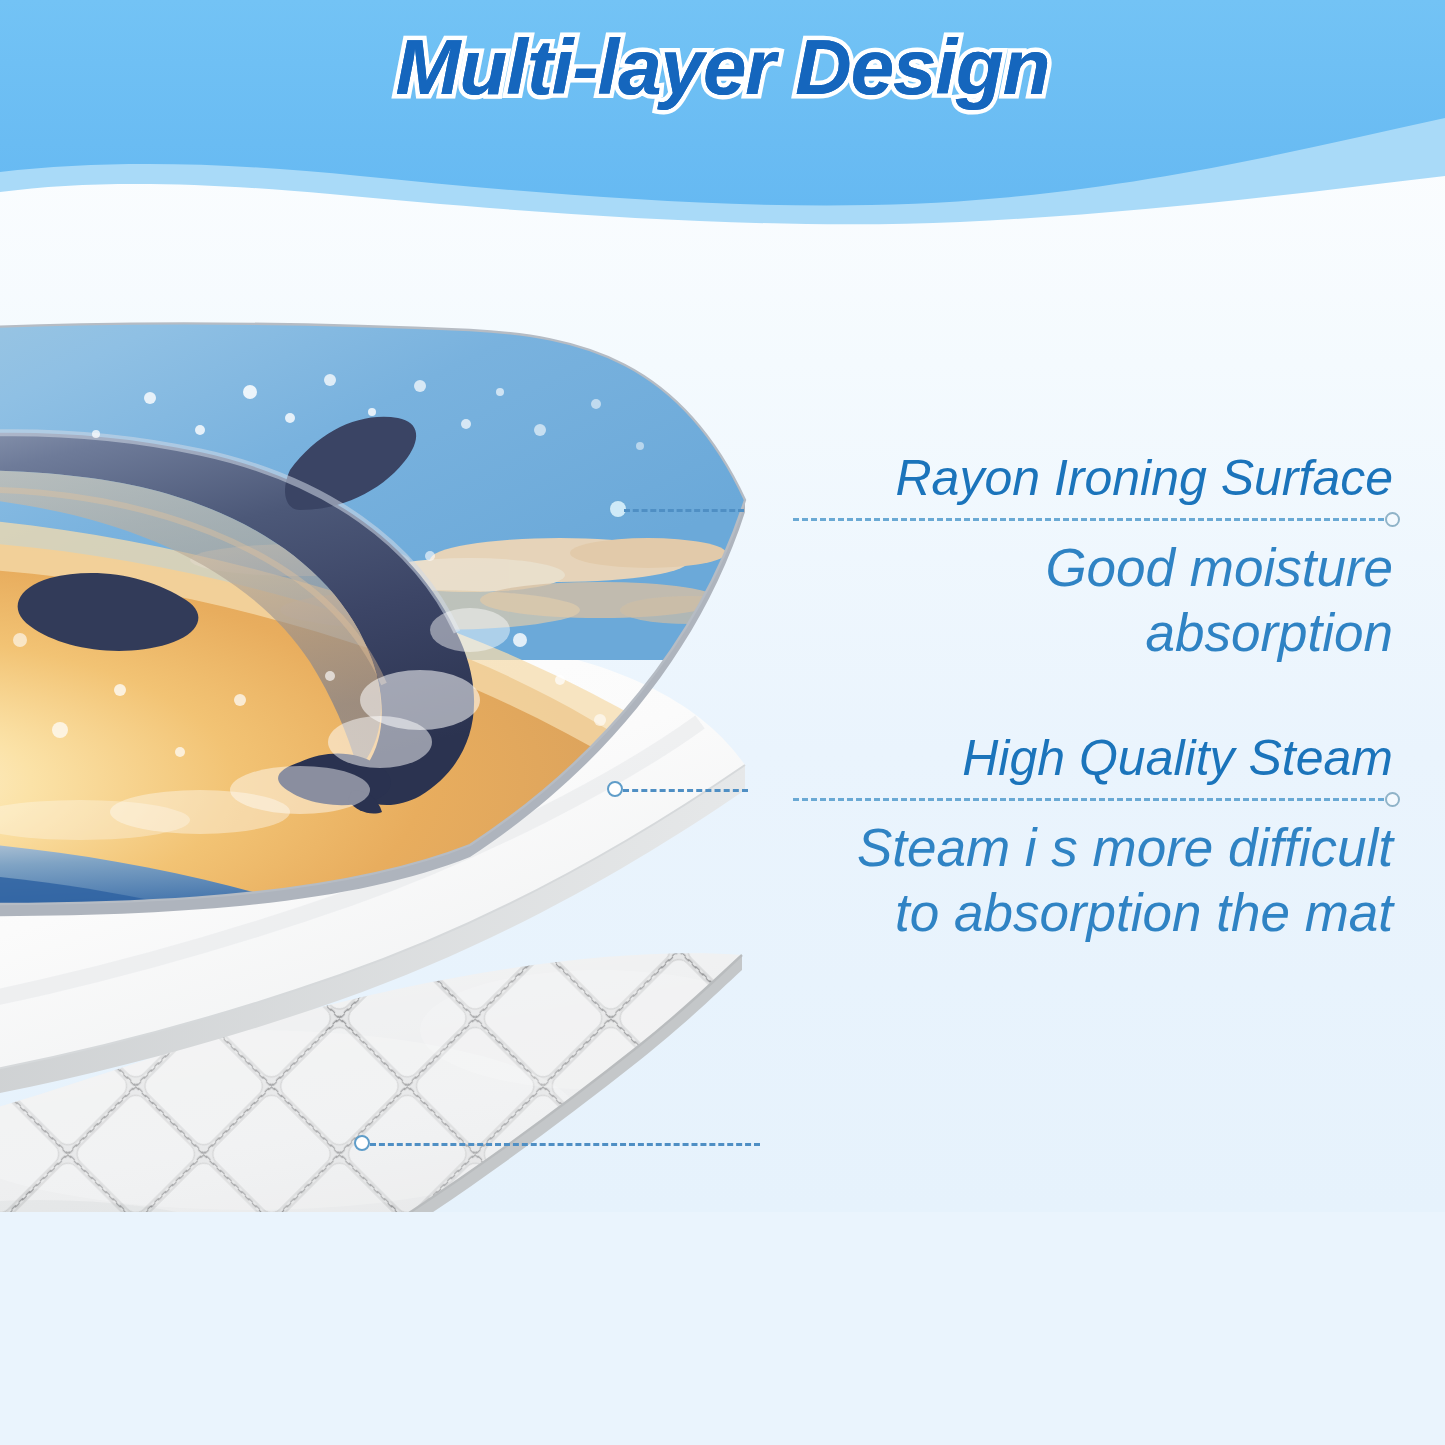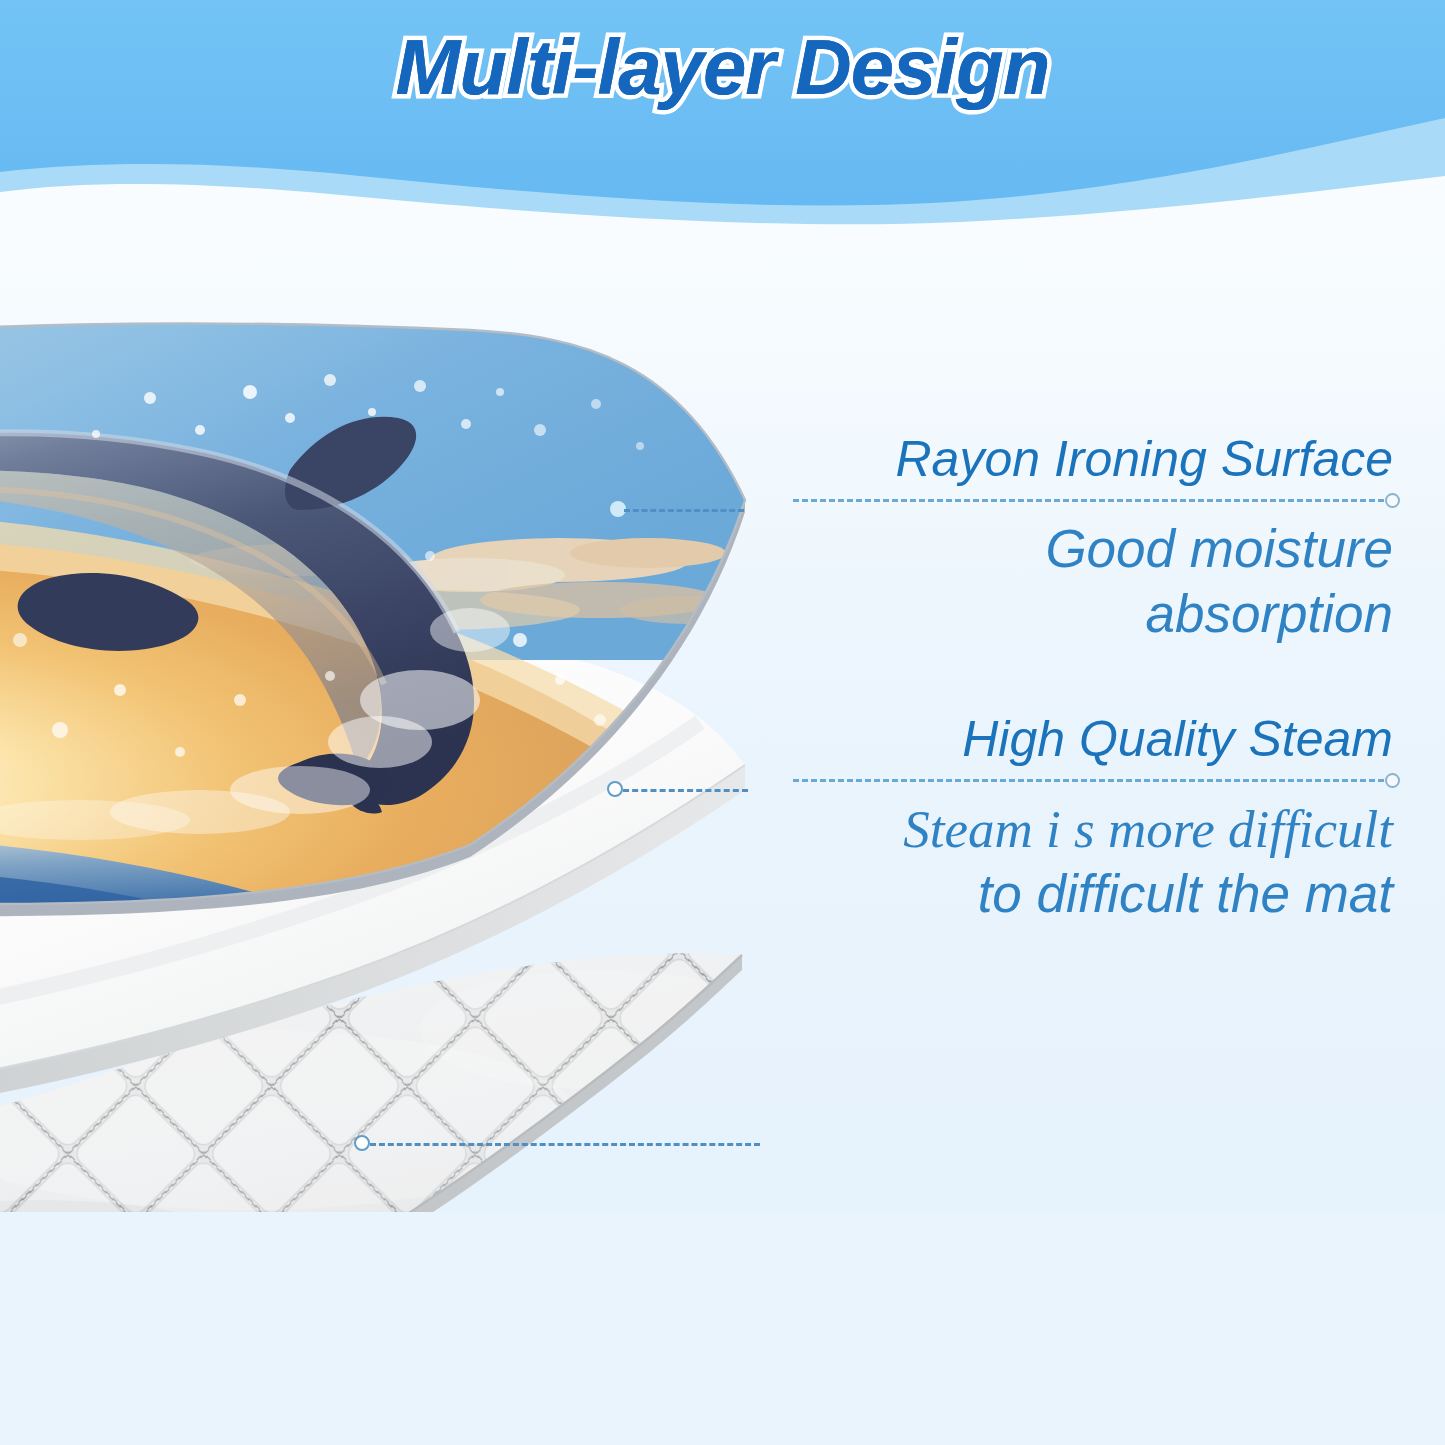--- a/index.html
+++ b/index.html
@@ -28,21 +28,21 @@
     font-size:78px;font-weight:bold;font-style:italic;
     font-family:"Liberation Sans", sans-serif;
     color:#1566bd;letter-spacing:-1px;
   }
 
   
   #stack{position:absolute;left:0;top:0;width:900px;height:1445px;}
   #stack svg{position:absolute;left:0;top:0;}
 
   
-  .ann{position:absolute;}
+  .ann{position:absolute;margin-top:19px;}
   .ann .head{
     font-size:50px;font-style:italic;color:#1b74bb;
     text-align:right;white-space:nowrap;line-height:1.1;
     font-family:"Liberation Sans", sans-serif;
   }
   .ann .sub{
     font-size:53px;font-style:italic;color:#2f83c4;
     text-align:right;line-height:1.22;
     font-family:"Liberation Sans", sans-serif;
   }
@@ -341,18 +341,18 @@
     </div>
     <div class="sub" style="margin-top:16px;">Good moisture absorption</div>
   </div>
 
   <div class="ann" style="left:793px;top:712px;width:600px;">
     <div class="head">High Quality Steam</div>
     <div class="rule" style="position:relative;margin-top:12px;width:600px;">
       <div class="dash"></div>
       <div class="endcap"></div>
     </div>
-    <div class="sub" style="margin-top:16px;font-family:Liberation Serif, serif;">Steam i s more difficult</div>
-    <div class="sub">to difficult the mat</div>
+    <div class="sub" style="margin-top:16px;">Steam i s more difficult</div>
+    <div class="sub">to absorption the mat</div>
   </div>
 
 
 </div>
 
 </body></html>

